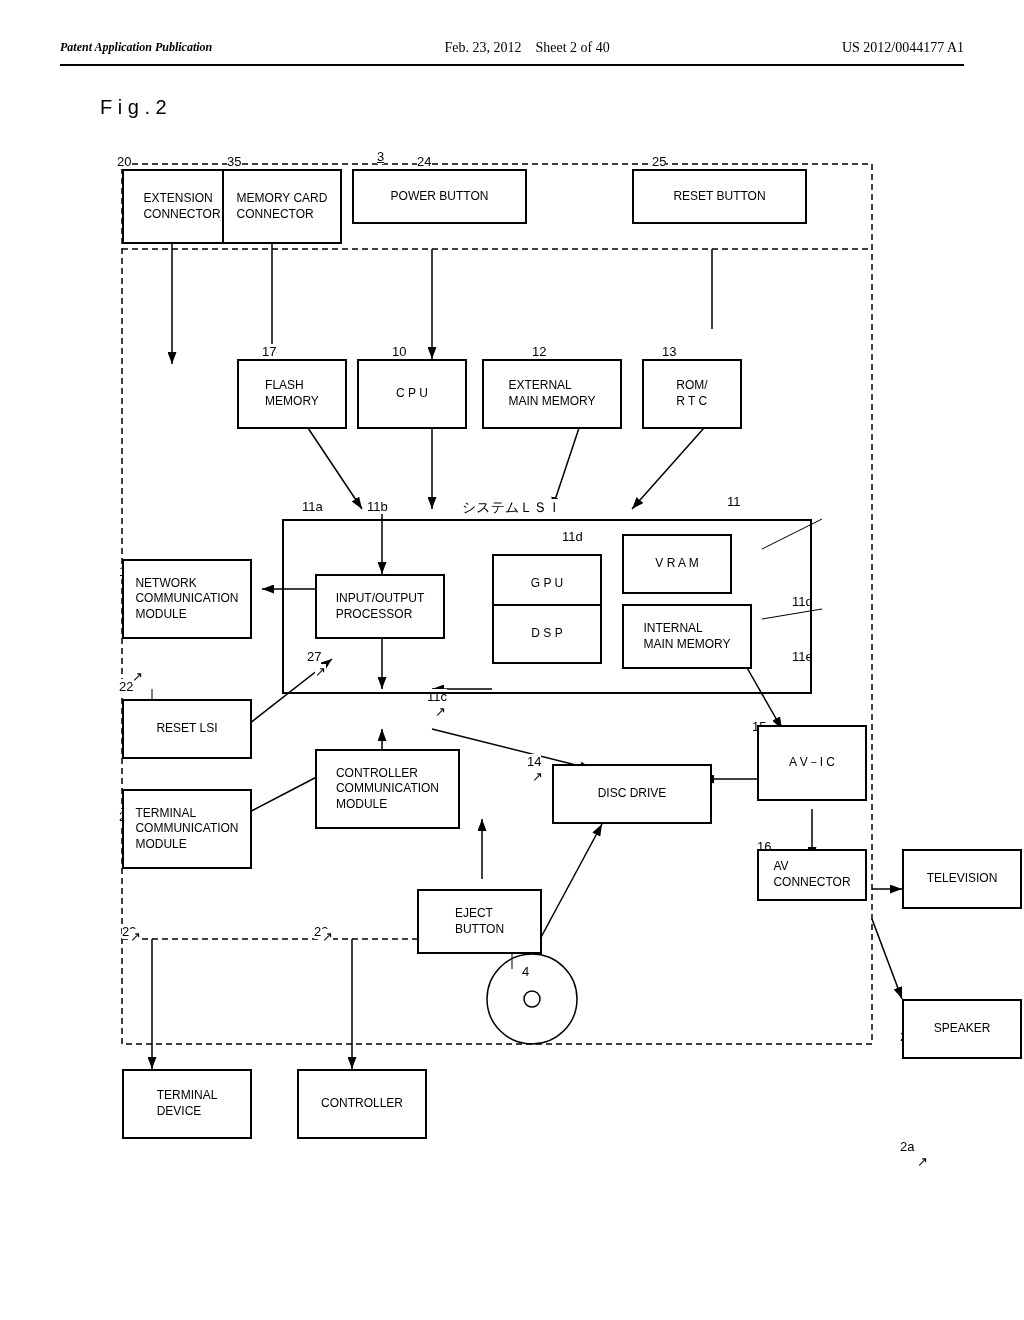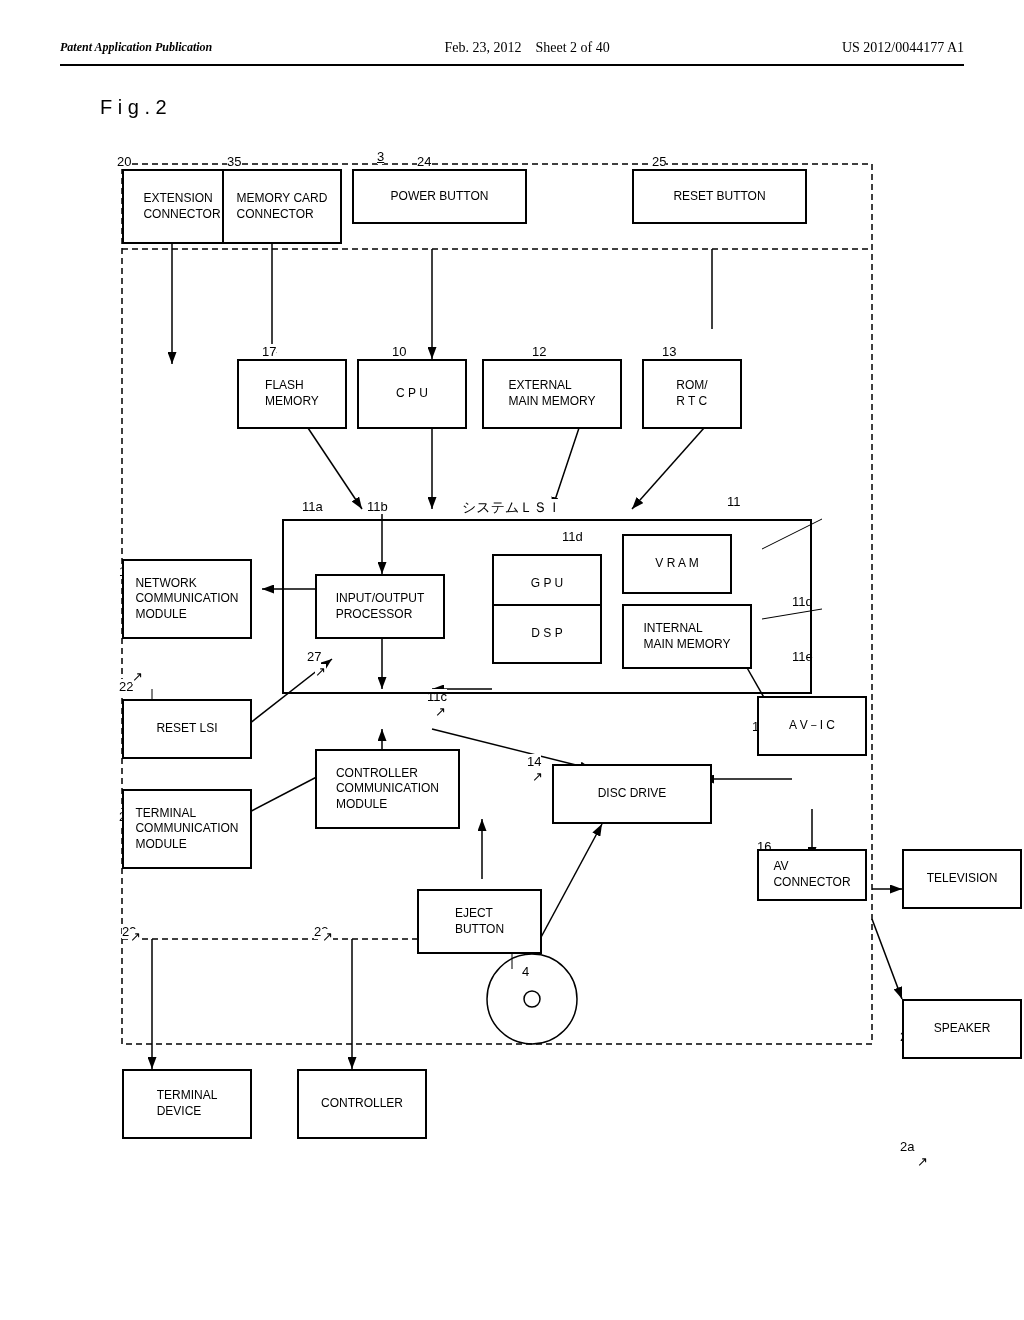--- a/index.html
+++ b/index.html
@@ -320,21 +320,21 @@
     </div>
 
     <div class="box" style="left:253px; top:445px; width:130px; height:65px;">
       INPUT/OUTPUT<br>PROCESSOR
     </div>
 
     <div class="box" style="left:60px; top:570px; width:130px; height:60px;">
       RESET LSI
     </div>
 
-    <div class="box" style="left:695px; top:567px; width:110px; height:60px;">
+    <div class="box" style="left:695px; top:596px; width:110px; height:76px;">
       A V－I C
     </div>
 
     <div class="box" style="left:490px; top:635px; width:160px; height:60px;">
       DISC DRIVE
     </div>
 
     <div class="box" style="left:695px; top:720px; width:110px; height:52px;">
       AV<br>CONNECTOR
     </div>

